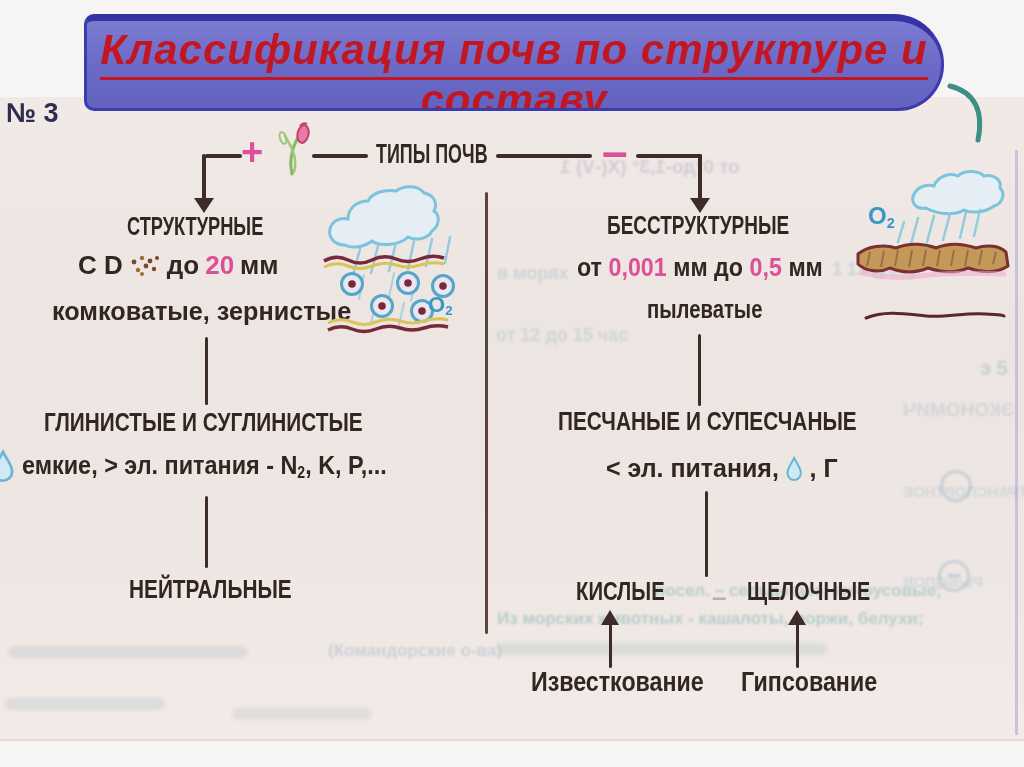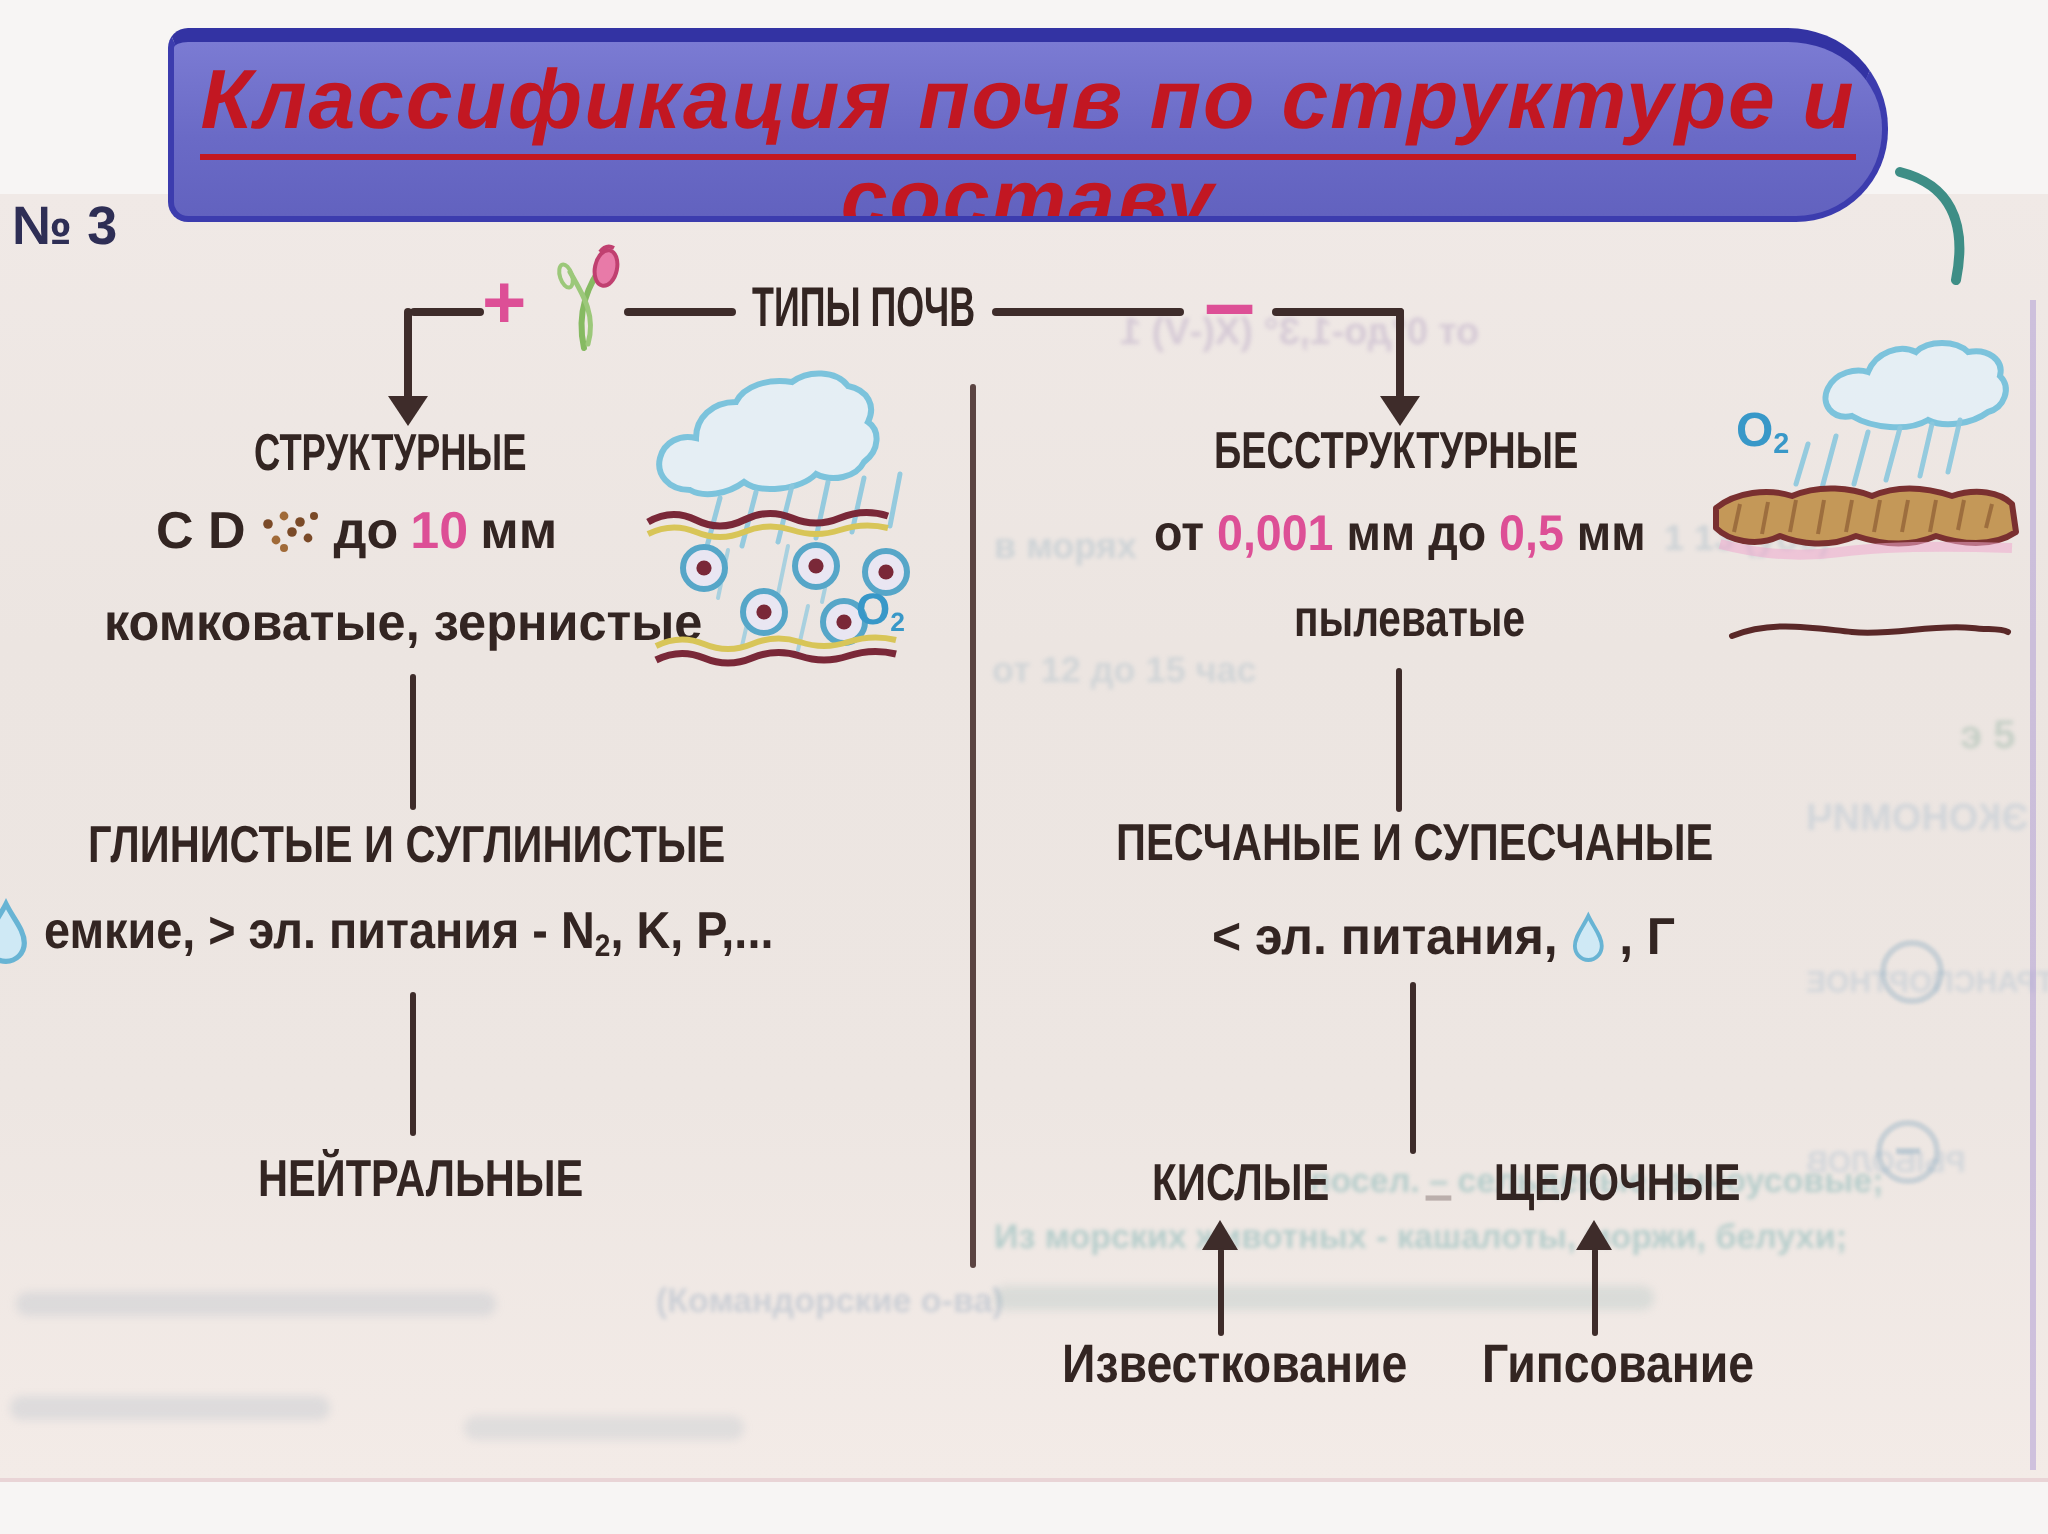--- a/index.html
+++ b/index.html
@@ -113,21 +113,21 @@
       <circle cx="5" cy="10" r="2.4" fill="#7a4a28"></circle>
         <circle cx="13" cy="6" r="2.2" fill="#a06a38"></circle>
       <circle cx="21" cy="9" r="2.4" fill="#7a4a28"></circle>
         <circle cx="28" cy="6" r="2" fill="#7a4a28"></circle>
       <circle cx="9" cy="18" r="2.2" fill="#a06a38"></circle>
         <circle cx="17" cy="14" r="2.4" fill="#7a4a28"></circle>
       <circle cx="25" cy="17" r="2.2" fill="#7a4a28"></circle>
         <circle cx="13" cy="22" r="2" fill="#a06a38"></circle>
     </svg>
     <span>до</span>
-    <span class="pink">10</span>
+    <span class="pink">20</span>
     <span>мм</span>
   </div>
 
   <div class="t" style="left:52px;top:298px;font-size:26px;transform:scaleX(.97);">комковатые, зернистые</div>
 
   <div class="vline" style="left:205px;top:337px;width:3px;height:68px;"></div>
 
   <div class="t" style="left:44px;top:409px;font-size:26px;transform:scaleX(.80);">ГЛИНИСТЫЕ И СУГЛИНИСТЫЕ</div>
 
   <svg style="position:absolute;left:-9px;top:448px;z-index:2;" width="24" height="34" viewBox="0 0 18 26">

